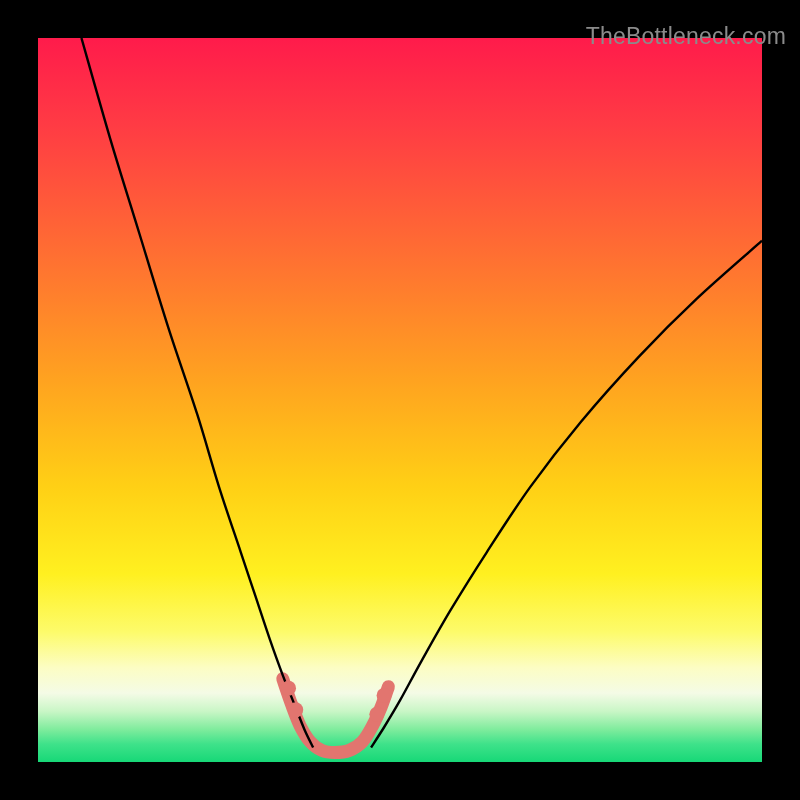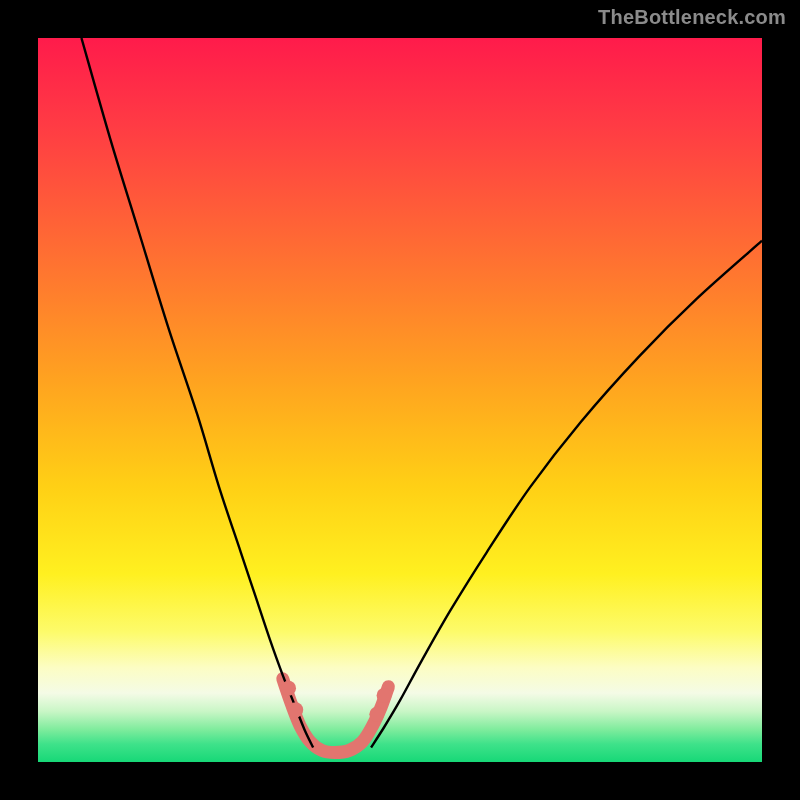--- a/index.html
+++ b/index.html
@@ -36,25 +36,25 @@
   }
   .curves {
     position: absolute;
     left: 0;
     top: 0;
     width: 100%;
     height: 100%;
   }
   .watermark {
     position: absolute;
-    top: 6px;
+    top: 23px;
     right: 14px;
     color: #8b8b8b;
-    font-size: 20px;
-    font-weight: 700;
+    font-size: 23px;
+    font-weight: 400;
     letter-spacing: 0.2px;
     user-select: none;
   }
 </style>
 </head>
 <body>
 
 <div class="frame">
 
   <div class="plot-area">

